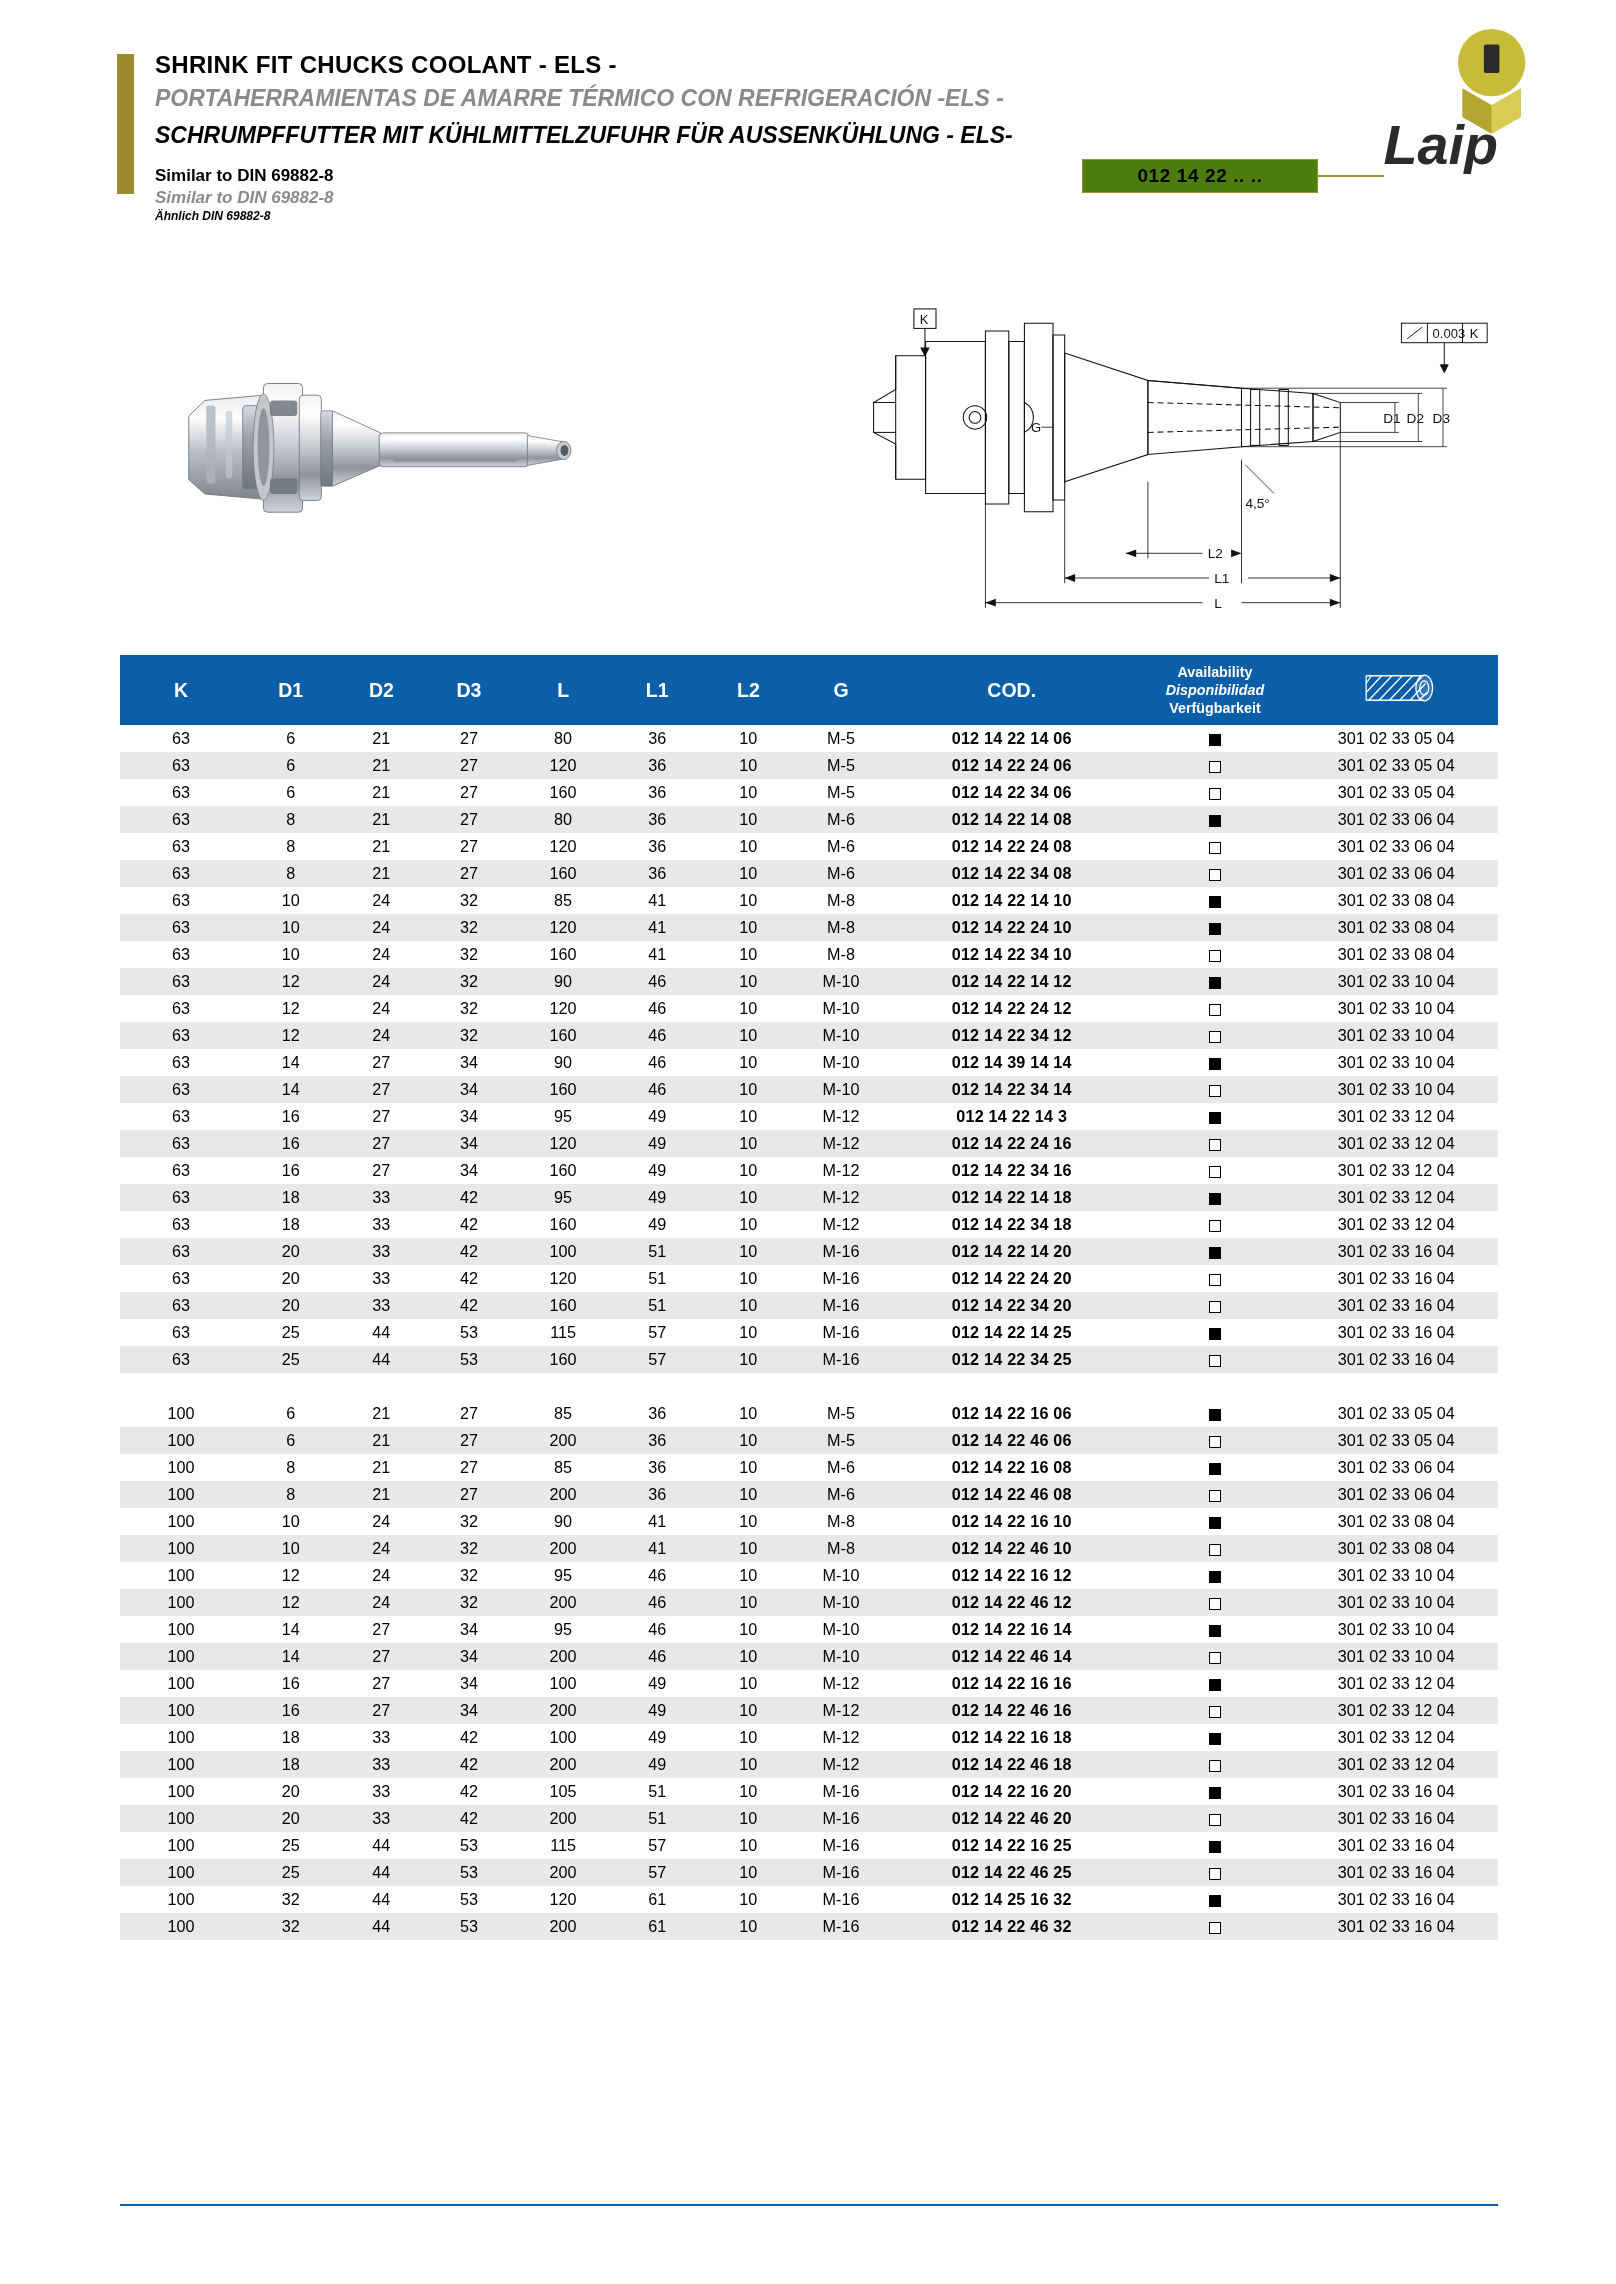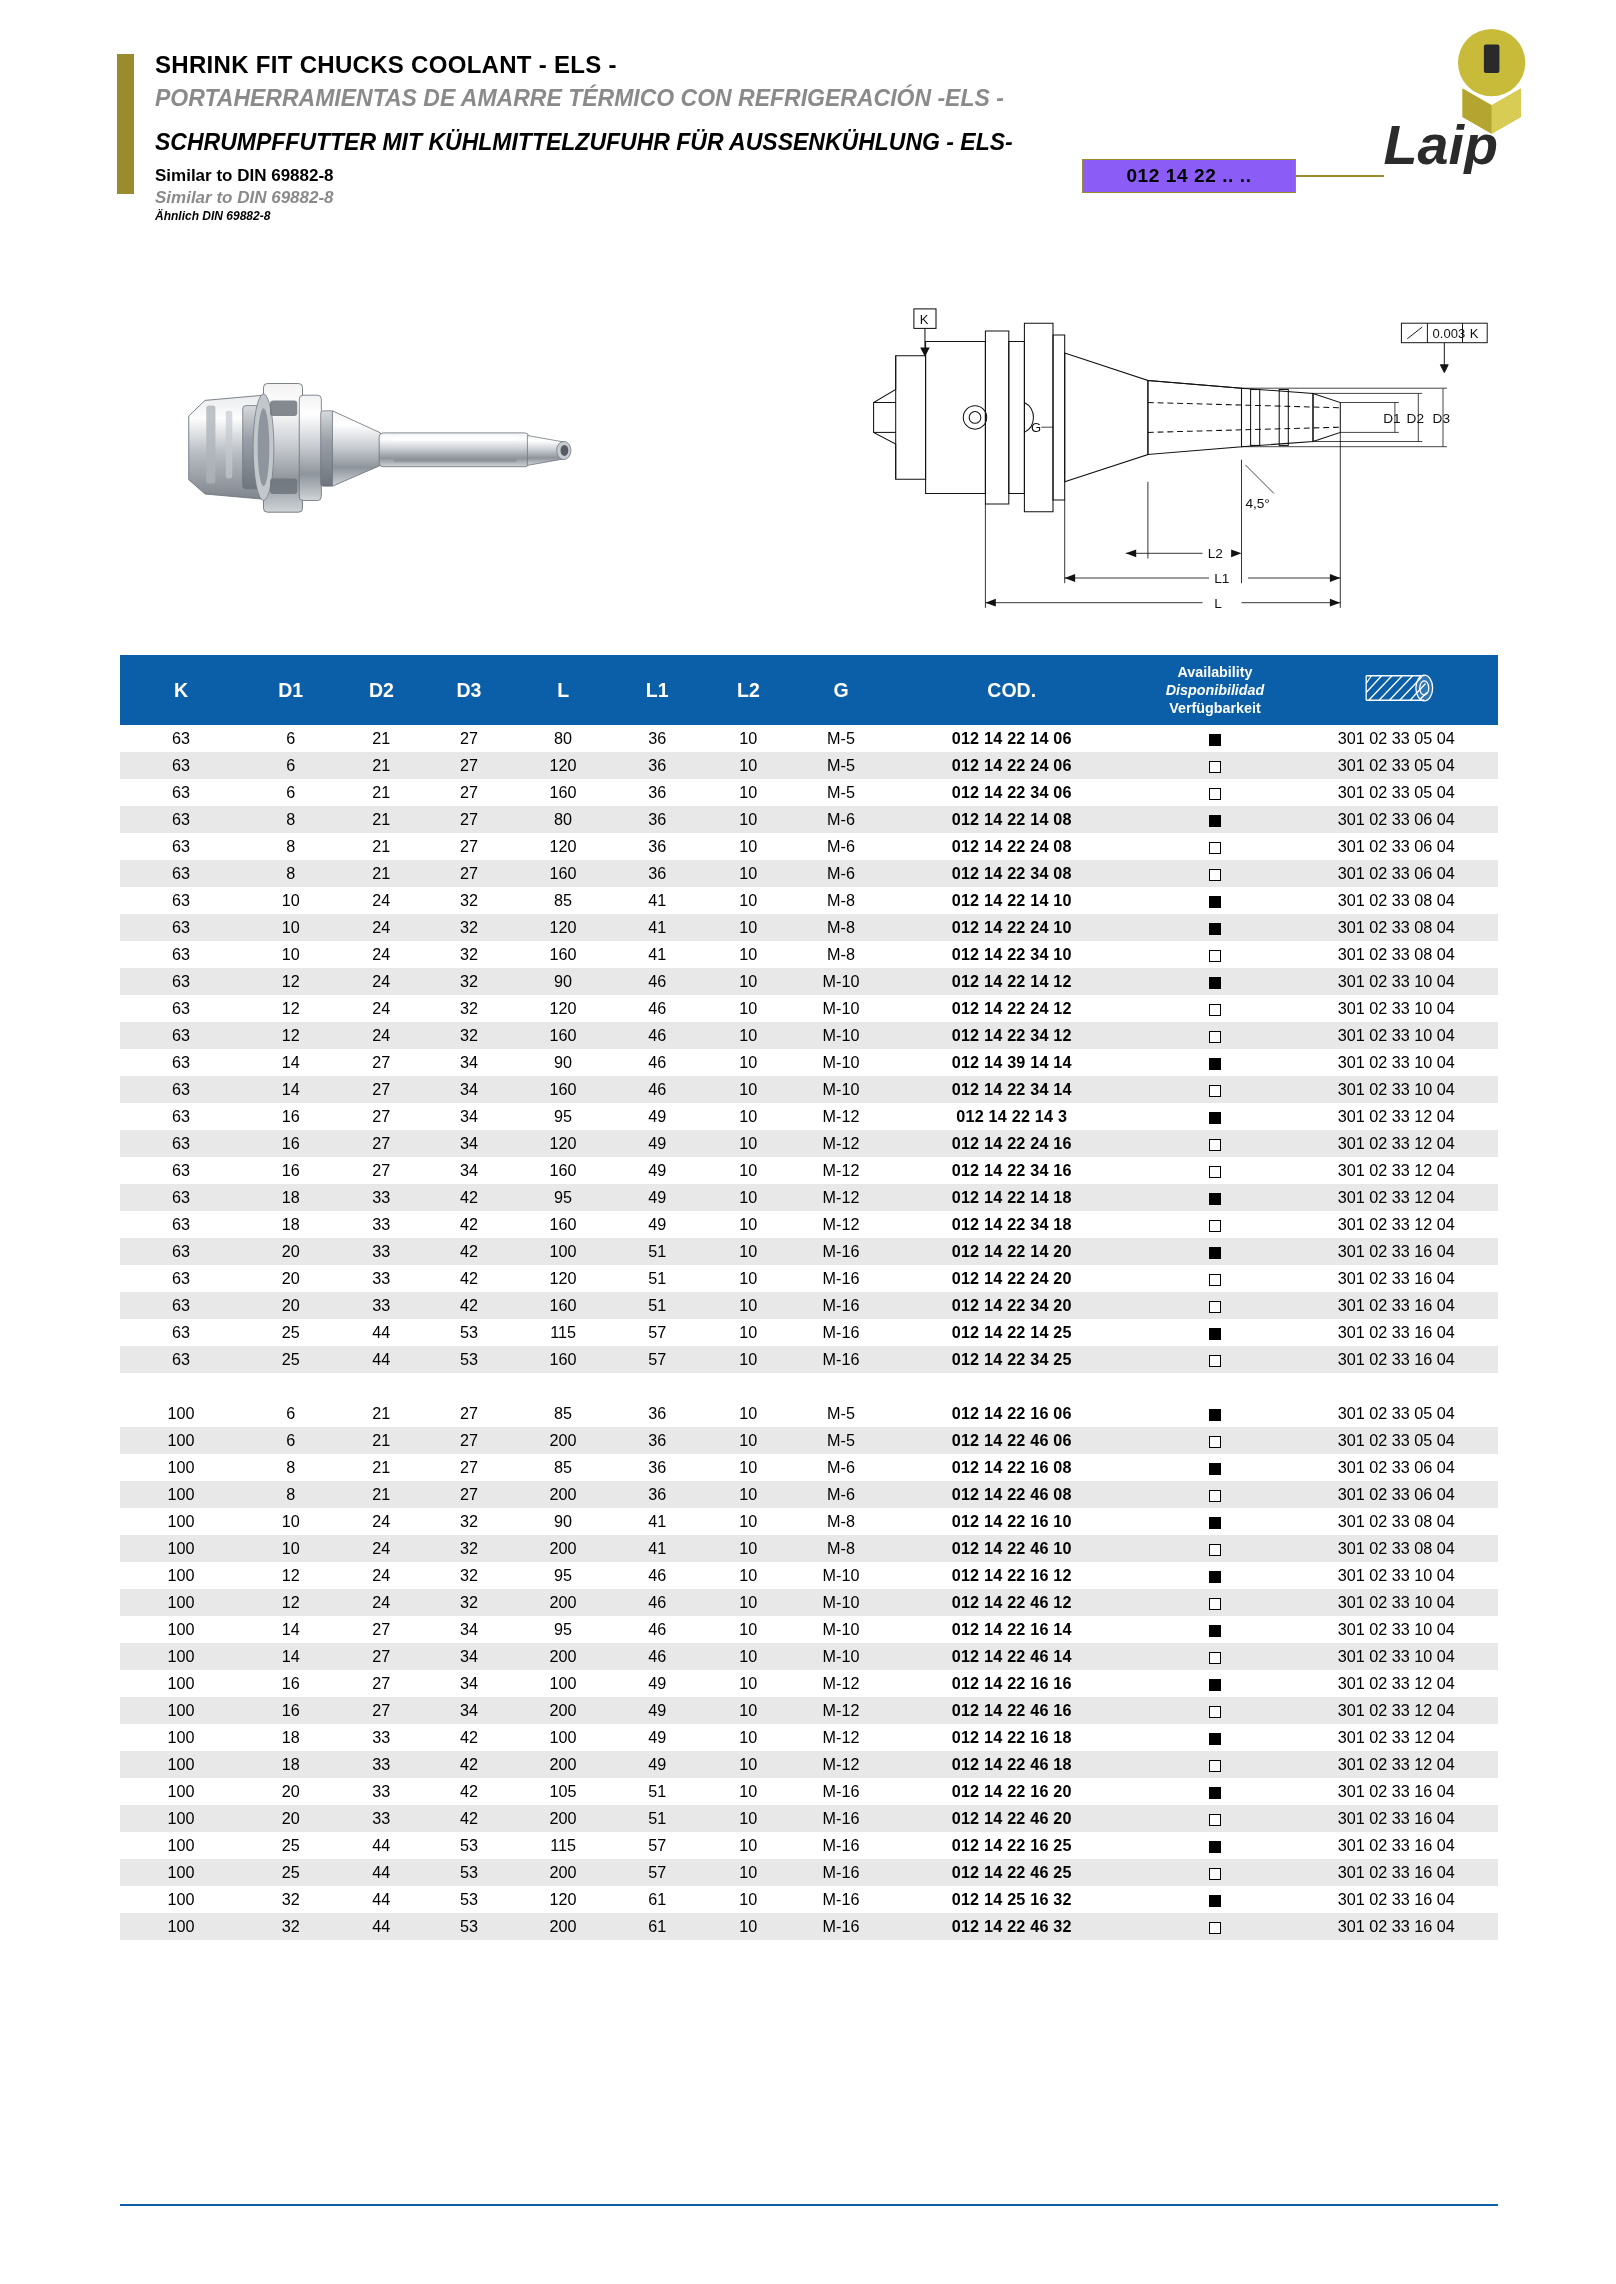--- a/index.html
+++ b/index.html
@@ -48,40 +48,40 @@
     font-weight: bold;
     color: #8a8a8a;
     margin-top: 5.8px;
     white-space: nowrap;
   }
   .hdr-line3 {
     font-size: 23px;
     font-style: italic;
     font-weight: bold;
     color: #000;
-    margin-top: 17px;
+    margin-top: 10px;
     white-space: nowrap;
     text-align: right;
   }
   .din-block {
     position: absolute;
     left: 38px; top: 114px;
     line-height: 1.30;
   }
   .din1 { font-size: 17px; font-weight: bold; color:#000; }
   .din2 { font-size: 17px; font-weight: bold; font-style: italic; color:#8a8a8a; }
   .din3 { font-size: 12px; font-weight: bold; font-style: italic; color:#000; }
 
   
   .code-box {
     position: absolute;
     left: 1082px; top: 159px;
-    width: 214px; height: 34px;
+    width: 236px; height: 34px;
     border: 1.3px solid #9a8c2e;
-    background: #8b5cf6;
+    background: #4d7c0f;
     display: flex;
     align-items: center;
     justify-content: center;
     font-size: 19px;
     font-weight: bold;
     letter-spacing: 0.6px;
   }
   .code-rule {
     position: absolute;
     left: 1296px; top: 175px;

